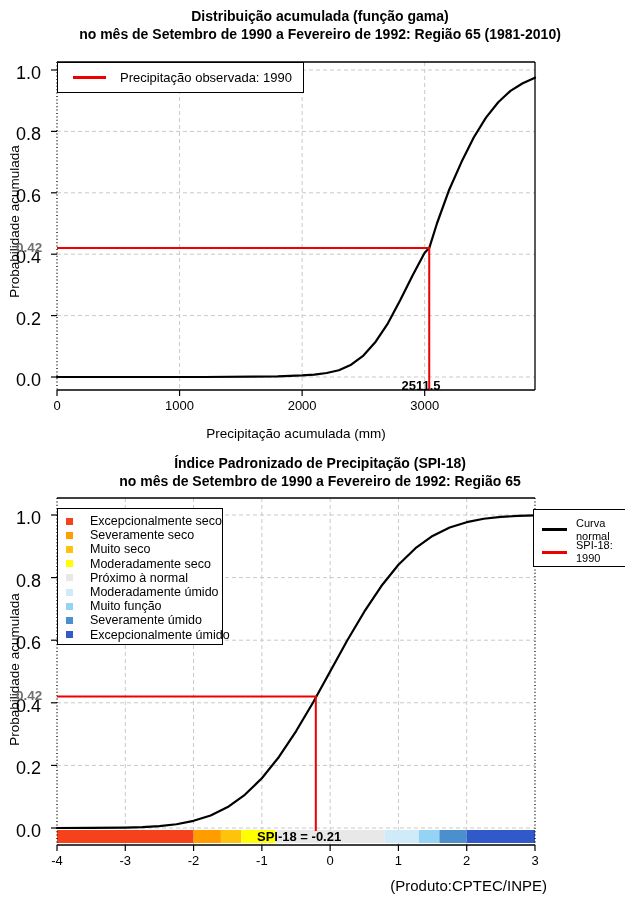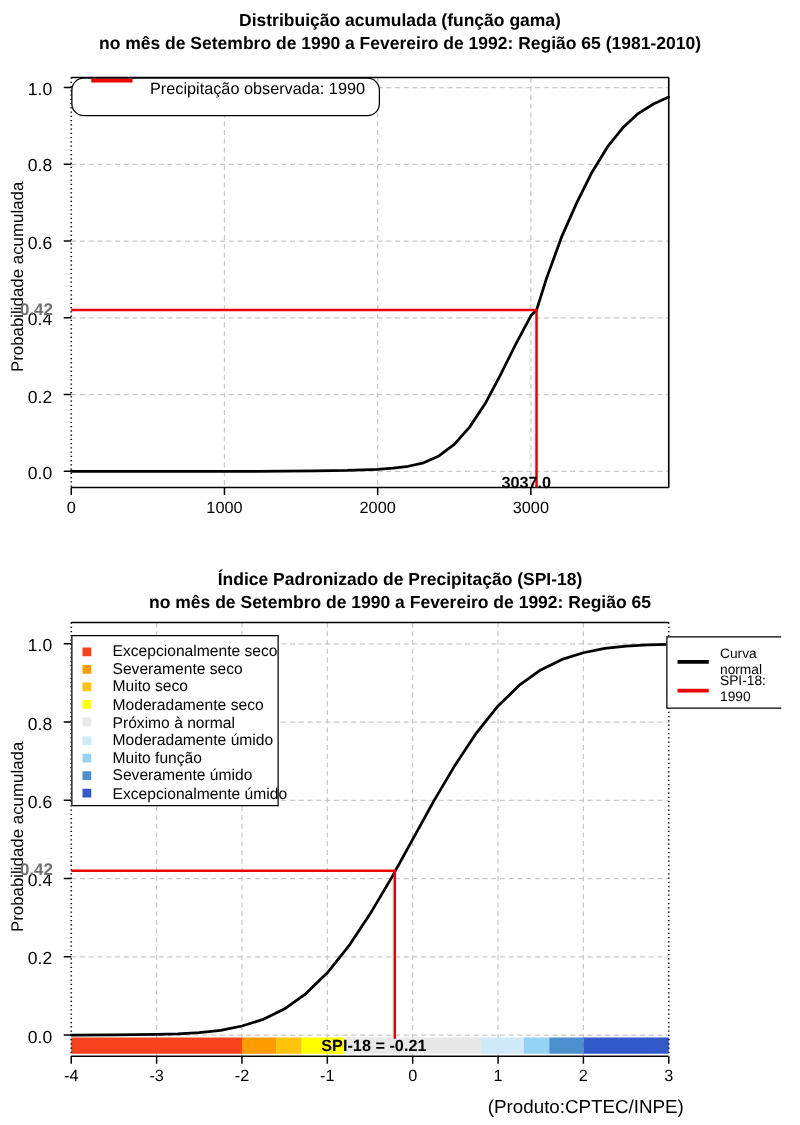--- a/index.html
+++ b/index.html
@@ -1,32 +1,32 @@
 <!DOCTYPE html>
 <html><head>
 <meta charset="utf-8">
 <style>
   html,body{margin:0;padding:0;background:#ffffff;}
   body{font-family:"Liberation Sans","DejaVu Sans",sans-serif;color:#000;}
   #stage{position:relative;width:625px;height:900px;background:#fff;overflow:hidden;}
   .abs{position:absolute;}
   .title{width:640px;text-align:center;font-weight:bold;font-size:14px;line-height:17px;}
   .xtick{width:44px;text-align:center;font-size:13px;}
-  .ytick{width:32px;text-align:center;font-size:14px;}
+  .ytick{width:32px;text-align:left;font-size:18px;}
   .axlab{font-size:13.5px;text-align:center;}
   .ylab{width:240px;left:-106px;text-align:center;transform:rotate(-90deg);font-size:13.5px;}
   svg{position:absolute;left:0;top:0;}
   .grid{stroke:#c9c9c9;stroke-width:1;stroke-dasharray:4,3;}
   .border{stroke:#000;stroke-width:1.3;fill:none;}
   .dotted{stroke-dasharray:1,2.4;}
   .tickmark{stroke:#000;stroke-width:1.2;}
   .curve{fill:none;stroke-width:2.2;stroke-linejoin:round;stroke-linecap:round;}
   .redline{fill:none;stroke-width:2;}
   .legendbox{border:1.4px solid #000;background:#fff;box-sizing:border-box;}
-  #legend1{left:57px;top:62px;width:247px;height:31px;display:flex;align-items:flex-start;border-radius:10px;}
+  #legend1{left:57px;top:62px;width:247px;height:31px;display:flex;align-items:center;}
   #legend1 .sw{width:33px;height:3px;margin-left:15px;flex:none;}
   #legend1 .lb{margin-left:14px;font-size:13px;white-space:nowrap;}
   #legend2{left:57px;top:508px;width:166px;height:137px;padding-top:5px;}
   .cat-row{display:flex;align-items:center;height:14.2px;margin-left:8px;}
   .cat-swatch{width:7px;height:7px;flex:none;}
   .cat-label{margin-left:17px;font-size:12.5px;white-space:nowrap;}
   #legend3{left:533px;top:509px;width:106px;height:58px;padding-top:6px;}
   .rleg-row{display:flex;align-items:center;margin-left:8px;}
   .rleg-sw{width:25px;height:3px;flex:none;}
   .rleg-label{margin-left:9px;font-size:11px;line-height:13px;white-space:pre-line;}
@@ -135,20 +135,21 @@
       <div class="abs xtick" style="left: 444.714px; top: 853px;">2</div>
       <div class="abs xtick" style="left: 513px; top: 853px;">3</div>
       <div class="abs ytick" style="left: 16px; top: 821px;">0.0</div>
       <div class="abs ytick" style="left: 16px; top: 758.4px;">0.2</div>
       <div class="abs ytick" style="left: 16px; top: 695.8px;">0.4</div>
       <div class="abs ytick" style="left: 16px; top: 633.2px;">0.6</div>
       <div class="abs ytick" style="left: 16px; top: 570.6px;">0.8</div>
       <div class="abs ytick" style="left: 16px; top: 508px;">1.0</div>
     </div>
 
+  <div class="abs axlab" style="left:57px;top:426px;width:478px;">Precipitação acumulada (mm)</div>
   <div class="abs ylab" style="top:214px;">Probabilidade acumulada</div>
   <div class="abs ylab" style="top:662px;">Probabilidade acumulada</div>
   <div class="abs" id="footer">(Produto:CPTEC/INPE)</div>
 
   <div class="abs legendbox" id="legend1">
     <span class="sw" style="background: rgb(238, 0, 0);"></span>
     <span class="lb">Precipitação observada: 1990</span>
   </div>
 
   <div class="abs legendbox" id="legend2">
@@ -196,17 +197,17 @@
       <span class="rleg-label">Curva
 normal</span>
     </div>
     <div class="rleg-row" style="height:18px;">
       <span class="rleg-sw" style="background: rgb(238, 0, 0);"></span>
       <span class="rleg-label">SPI-18: 1990</span>
     </div>
   </div>
 
   <div class="abs ann-prob" style="top:240px;">0.42</div>
-  <div class="abs" id="c1-val">3037.0</div>
+  <div class="abs" id="c1-val">2511.5</div>
   <div class="abs ann-prob" style="top:688px;">0.42</div>
   <div class="abs" id="c2-val">SPI-18 = -0.21</div>
 
 </div>
 
 </body></html>

